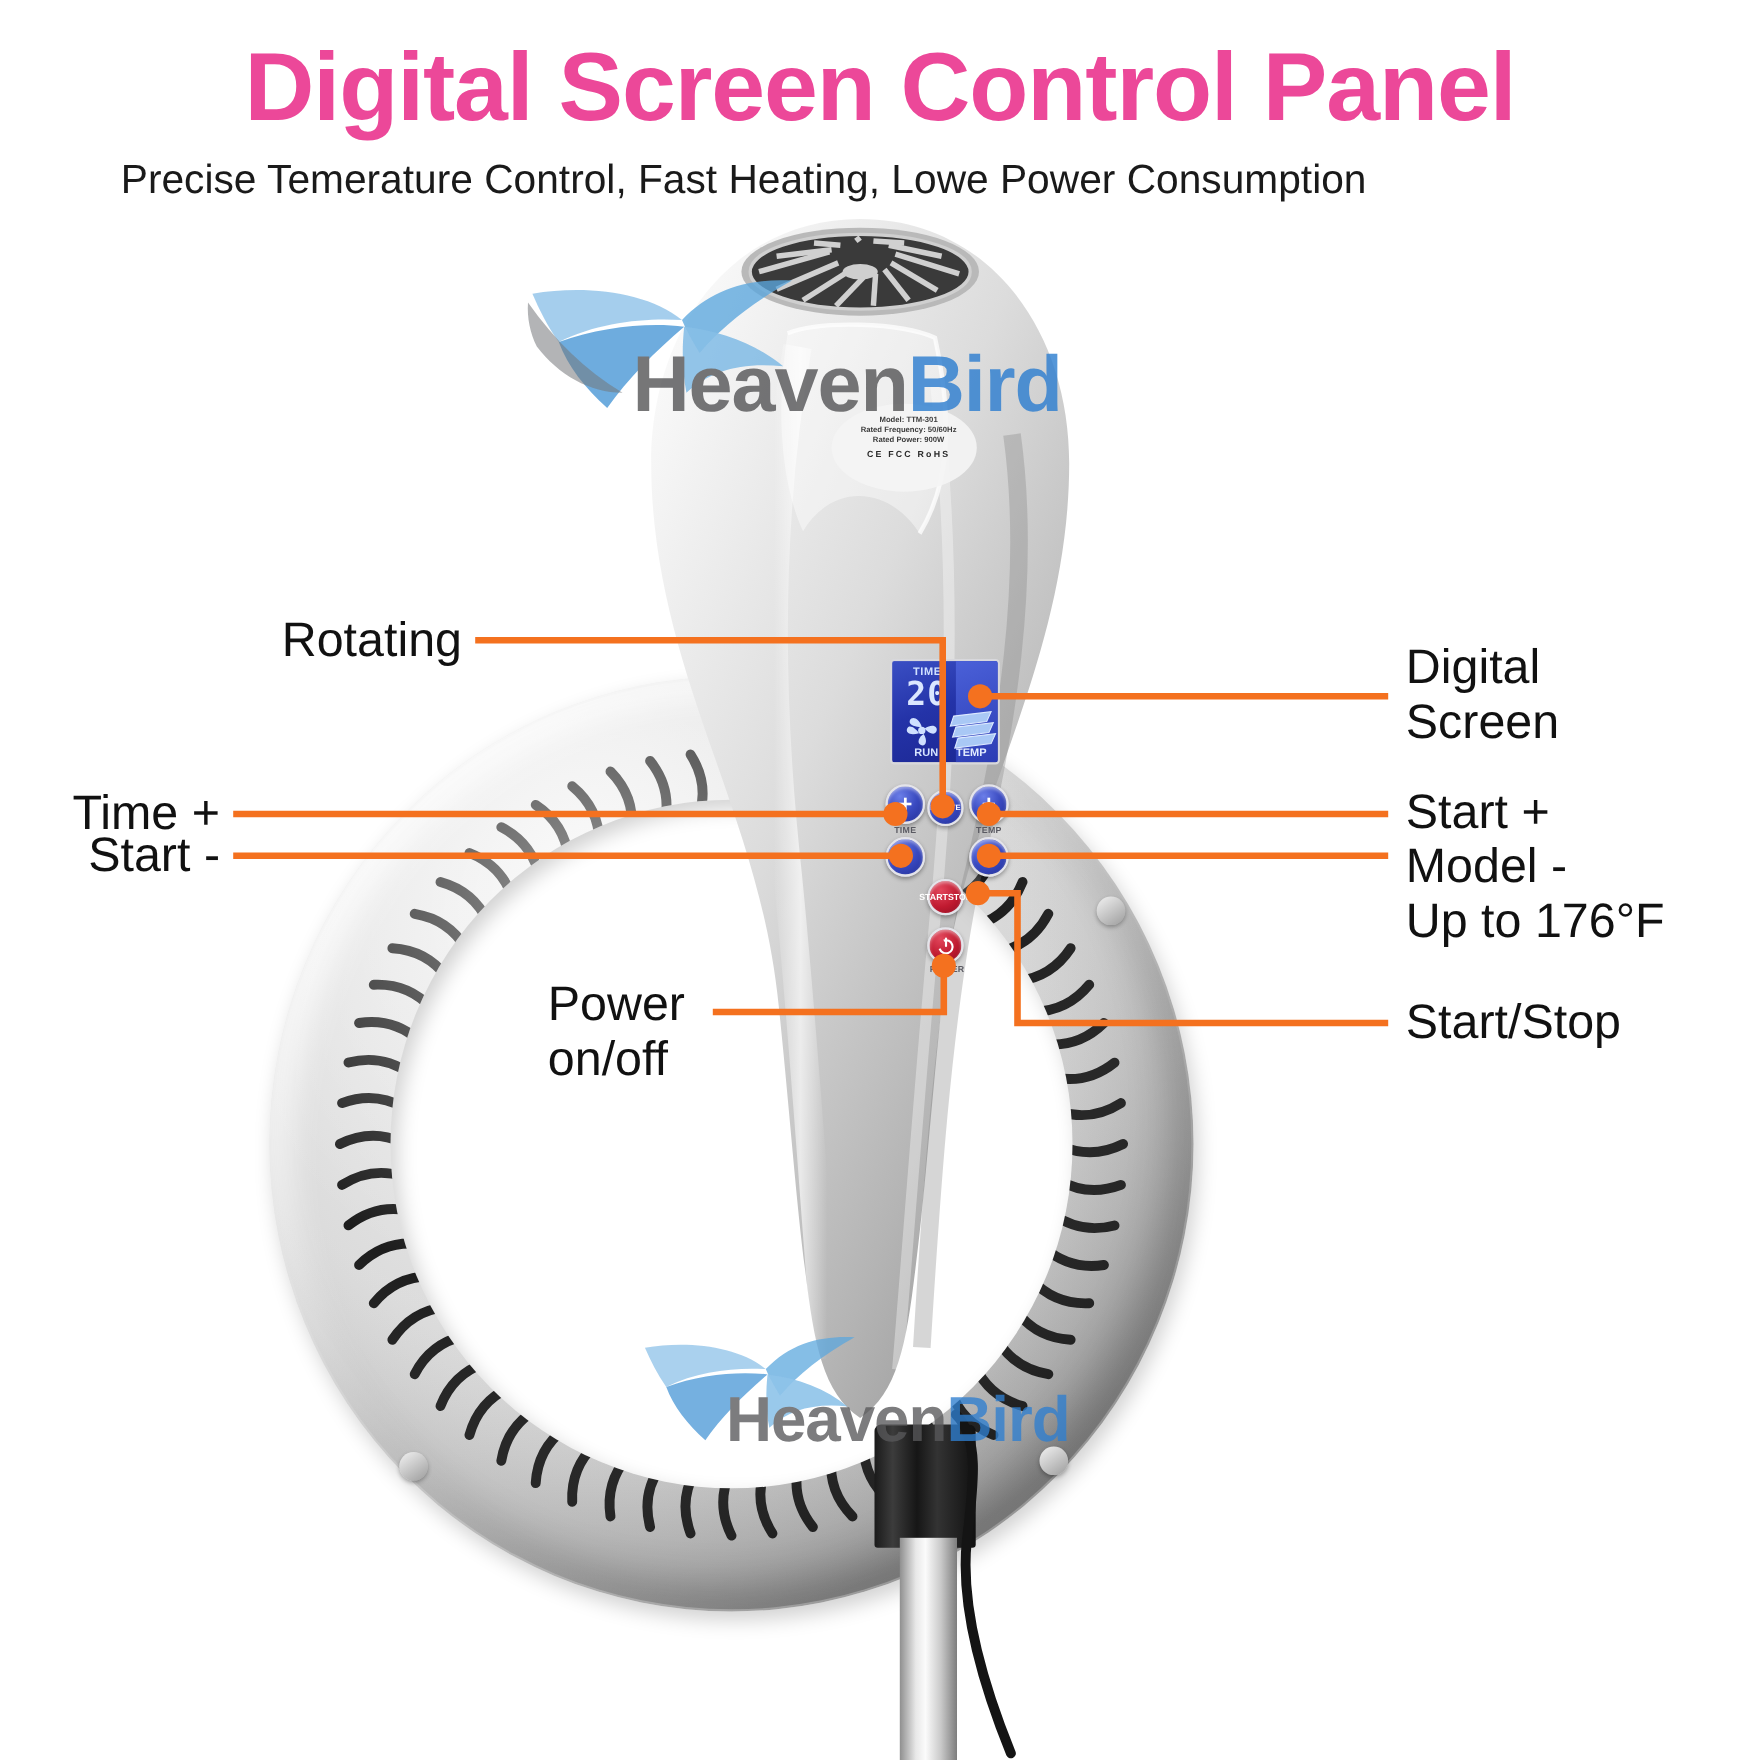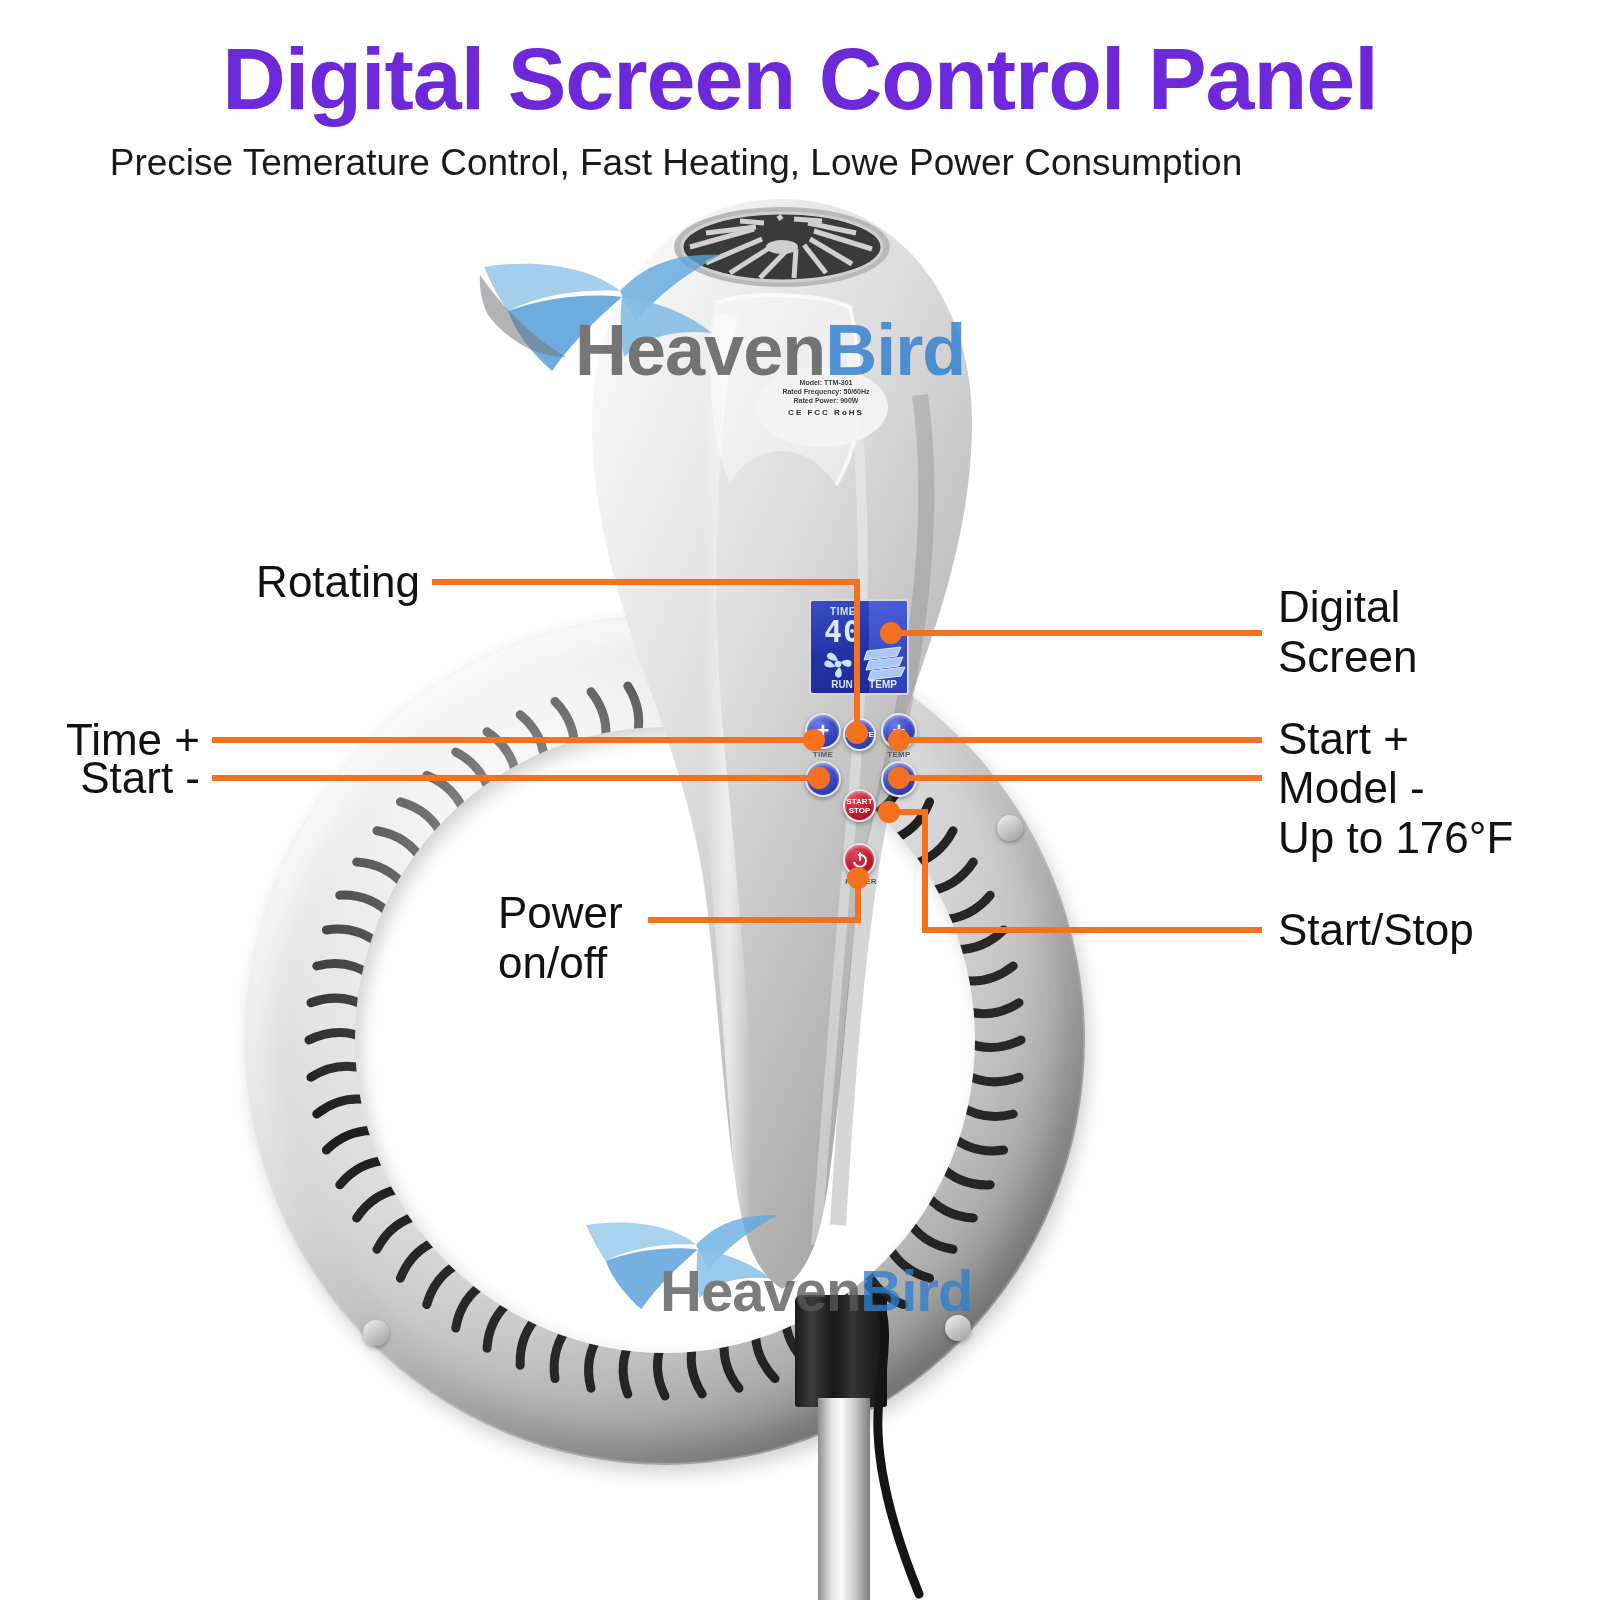--- a/index.html
+++ b/index.html
@@ -10,21 +10,21 @@
     position:relative;
     overflow:hidden;
   }
   .stage { position:absolute; inset:0; }
 
   
   .title {
     position:absolute; top:28px; left:0; width:1600px;
     text-align:center;
     font-size:88px; font-weight:bold;
-    color:#6d28d9;
+    color:#ec4899;
     letter-spacing:-1px;
     white-space:nowrap;
   }
   .subtitle {
     position:absolute; top:142px; left:0; width:1352px;
     text-align:center;
     font-size:37px; color:#1a1a1a;
     white-space:nowrap;
   }
 
@@ -328,21 +328,21 @@
         <div>Rated Power: 900W</div>
         <div style="font-size:8px;letter-spacing:2px;margin-top:3px;color:#2a2a2a;">CE  FCC  RoHS</div>
       </div>
     </div>
 
     <div class="panel">
 
       <div class="lcd">
         <div class="lcd-split"></div>
         <div class="lcd-time-label">TIME</div>
-        <div class="lcd-digits">40</div>
+        <div class="lcd-digits">20</div>
         <div class="lcd-fan">
           <svg viewBox="0 0 40 36">
             <g fill="#cfe0ff">
               <ellipse cx="20" cy="18" rx="4" ry="4"></ellipse>
               <path d="M20,14 C17,4 9,2 7,7 C5,12 13,15 20,14 Z"></path>
               <path d="M23,16 C32,10 38,14 36,19 C34,24 27,21 23,16 Z"></path>
               <path d="M22,22 C27,30 24,36 19,34 C14,32 17,25 22,22 Z"></path>
               <path d="M17,21 C8,24 2,21 4,16 C6,11 13,15 17,21 Z"></path>
             </g>
           </svg>
@@ -373,21 +373,21 @@
       </div>
 
       <div class="btn btn-blue btn-lg" style="left:86px; top:128px;">
         <span>+</span>
       </div>
       <div class="btn-cap" style="left:81px; top:165px;">TEMP</div>
       <div class="btn btn-blue btn-lg" style="left:86px; top:176px;">
         <span>−</span>
       </div>
 
-      <div class="btn btn-red btn-md" style="left:48px; top:204px; flex-direction:column; font-size:8px;">
+      <div class="btn btn-red btn-md" style="left:48px; top:214px; flex-direction:row; font-size:8px;">
         <span>START</span>
         <span>STOP</span>
       </div>
 
       <div class="btn btn-red btn-md" style="left:48px; top:258px;">
         <svg width="18" height="18" viewBox="0 0 24 24">
           <circle cx="12" cy="13" r="8" fill="none" stroke="#ffffff" stroke-width="2.6" stroke-dasharray="38 14" transform="rotate(-110 12 13)"></circle>
           <line x1="12" y1="3" x2="12" y2="12" stroke="#ffffff" stroke-width="2.6" stroke-linecap="round"></line>
         </svg>
       </div>

